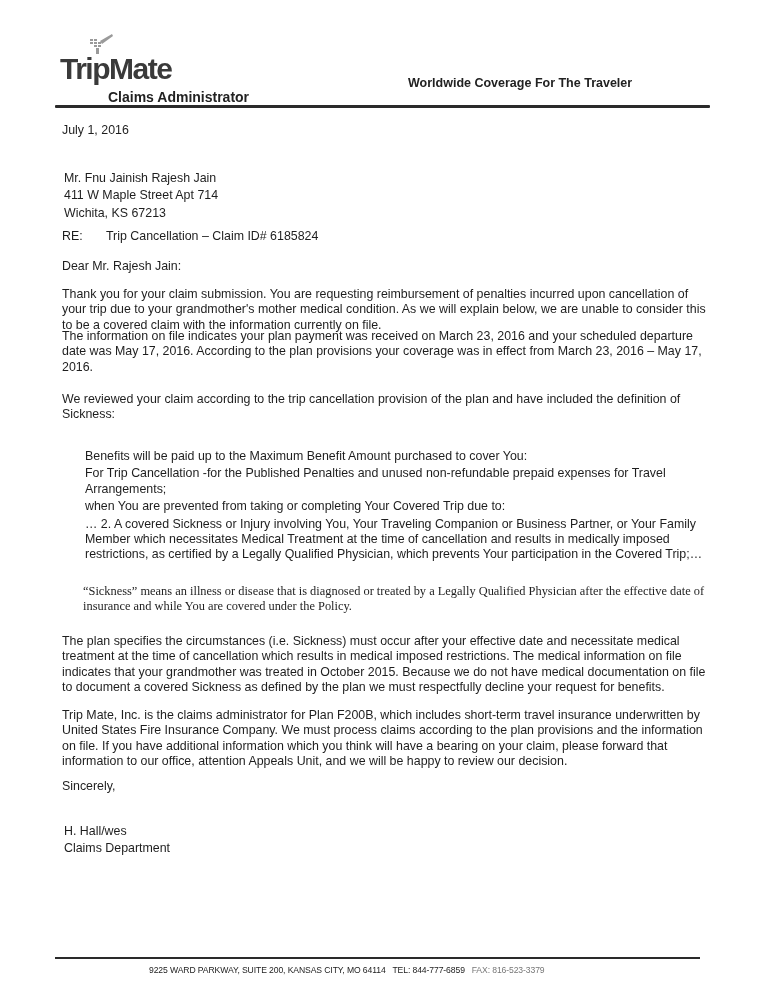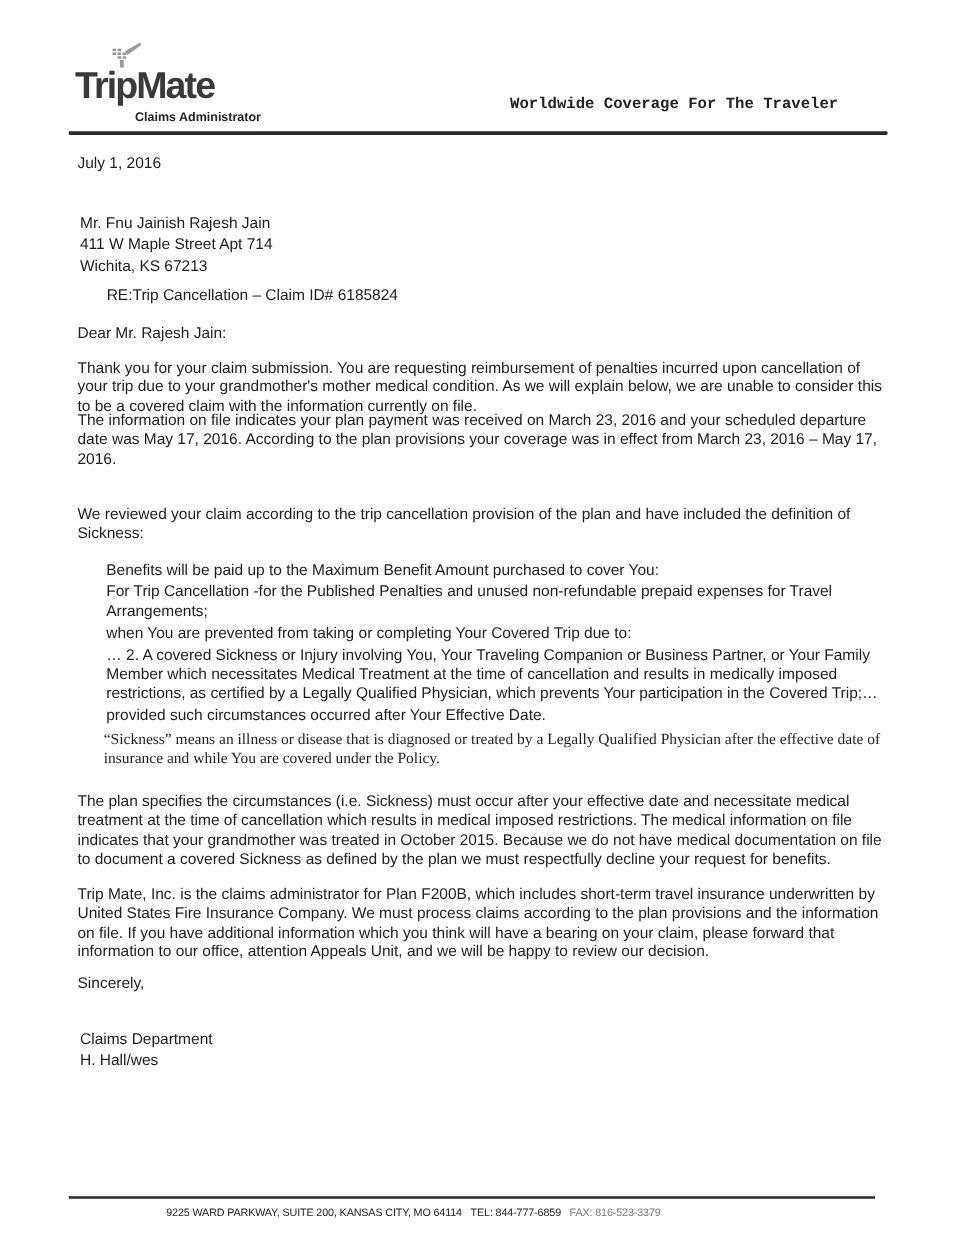--- a/index.html
+++ b/index.html
@@ -7,45 +7,45 @@
     width: 773px; height: 1000px; position: relative; overflow: hidden;
     font-family: "Liberation Sans", sans-serif; color: #1e1e1e;
   }
   .logo { position: absolute; left: 60px; top: 33px; width: 150px; height: 70px; }
   .logo-plane { position: absolute; left: 28px; top: 0px; width: 26px; height: 22px; }
   .logo-text {
     position: absolute; left: 0; top: 16px; font-size: 30px; font-weight: bold;
     letter-spacing: -1.5px; color: #3a3a3a; line-height: 40px; white-space: nowrap;
   }
   .logo-sub {
-    position: absolute; left: 48px; top: 56px; font-size: 10px; font-weight: bold;
+    position: absolute; left: 48px; top: 56px; font-size: 14px; font-weight: bold;
     color: #222; white-space: nowrap;
   }
   .tagline {
     position: absolute; left: 408px; top: 76px; font-size: 12.5px; font-weight: bold;
-    color: #222; white-space: nowrap; font-family: Liberation Mono, monospace;
+    color: #222; white-space: nowrap;
   }
   .rule-top {
     position: absolute; left: 55px; top: 105px; width: 655px; height: 3px;
     background: #2a2a2a; border-radius: 1px;
   }
   .rule-bottom {
     position: absolute; left: 55px; top: 957px; width: 645px; height: 2px;
     background: #2a2a2a;
   }
   .footer {
-    position: absolute; left: 133px; top: 965px; font-size: 8.6px; color: #222;
+    position: absolute; left: 149px; top: 965px; font-size: 8.6px; color: #222;
     white-space: nowrap; letter-spacing: -0.1px;
   }
   .footer .fax { color: #777; }
   .txt { position: absolute; font-size: 12.4px; line-height: 15.4px; color: #1e1e1e; }
   .body-col { left: 62px; width: 650px; }
   .quote-col { left: 83px; width: 630px; }
   p { margin: 2px; }
-  .re-label { display: inline-block; width: 44px; text-align: right; }
+  .re-label { display: inline-block; width: 44px; }
 </style>
 </head>
 <body>
 
 <div class="logo">
   <svg class="logo-plane" viewBox="0 0 26 22">
     <g fill="#9a9a9a">
       <rect x="2" y="6" width="3" height="2"></rect>
         <rect x="6" y="6" width="3" height="2"></rect>
       <rect x="2" y="9" width="3" height="2"></rect>
@@ -72,37 +72,36 @@
 </div>
 
 <div class="txt body-col" style="top:229px;">
   <span class="re-label">RE:</span><span>Trip Cancellation – Claim ID# 6185824</span>
 </div>
 
 <div class="txt body-col" style="top:259px;">Dear Mr. Rajesh Jain:</div>
 
 <div class="txt body-col" style="top:287px;">Thank you for your claim submission.  You are requesting reimbursement of penalties incurred upon cancellation of your trip due to your grandmother's mother medical condition.  As we will explain below, we are unable to consider this to be a covered claim with the information currently on file.</div>
 <div class="txt body-col" style="top:329px;">The information on file indicates your plan payment was received on March 23, 2016 and your scheduled departure date was May 17, 2016. According to the plan provisions your coverage was in effect from March 23, 2016 – May 17, 2016.</div>
-<div class="txt body-col" style="top:404px;">We reviewed your claim according to the trip cancellation provision of the plan and have included the definition of Sickness:</div>
+<div class="txt body-col" style="top:392px;">We reviewed your claim according to the trip cancellation provision of the plan and have included the definition of Sickness:</div>
 
 <div class="txt quote-col" style="top:447px;">
   <p>Benefits will be paid up to the Maximum Benefit Amount purchased to cover You:</p>
   <p>For Trip Cancellation -for the Published Penalties and unused non-refundable prepaid expenses for Travel Arrangements;</p>
   <p>when You are prevented from taking or completing Your Covered Trip due to:</p>
   <p>… 2.  A covered Sickness or Injury involving You, Your Traveling Companion or Business Partner, or Your Family Member which necessitates Medical Treatment at the time of cancellation and results in medically imposed restrictions, as certified by a Legally Qualified Physician, which prevents Your participation in the Covered Trip;…</p>
-  <p>provided such circumstances occurred after Your Effective Date.</p>
 </div>
 
 <div class="txt quote-col" style="top:584px;font-family:Liberation Serif, serif;">“Sickness” means an illness or disease that is diagnosed or treated by a Legally Qualified Physician after the effective date of insurance and while You are covered under the Policy.</div>
 
 <div class="txt body-col" style="top:634px;">The plan specifies the circumstances (i.e. Sickness) must occur after your effective date and necessitate medical treatment at the time of cancellation which results in medical imposed restrictions. The medical information on file indicates that your grandmother was treated in October 2015. Because we do not have medical documentation on file to document a covered Sickness as defined by the plan we must respectfully decline your request for benefits.</div>
 <div class="txt body-col" style="top:708px;">Trip Mate, Inc. is the claims administrator for Plan F200B, which includes short-term travel insurance underwritten by United States Fire Insurance Company.  We must process claims according to the plan provisions and the information on file.  If you have additional information which you think will have a bearing on your claim, please forward that information to our office, attention Appeals Unit, and we will be happy to review our decision.</div>
 
 <div class="txt body-col" style="top:779px;">Sincerely,</div>
 <div class="txt body-col" style="top:822px;">
+  <p>H. Hall/wes</p>
   <p>Claims Department</p>
-  <p>H. Hall/wes</p>
 </div>
 
 <div class="rule-bottom"></div>
 <div class="footer">
   <span>9225 WARD PARKWAY, SUITE 200, KANSAS CITY, MO 64114</span>&nbsp;&nbsp;&nbsp;<span>TEL: 844-777-6859</span>&nbsp;&nbsp;&nbsp;<span class="fax">FAX: 816-523-3379</span>
 </div>
 
 </body></html>

